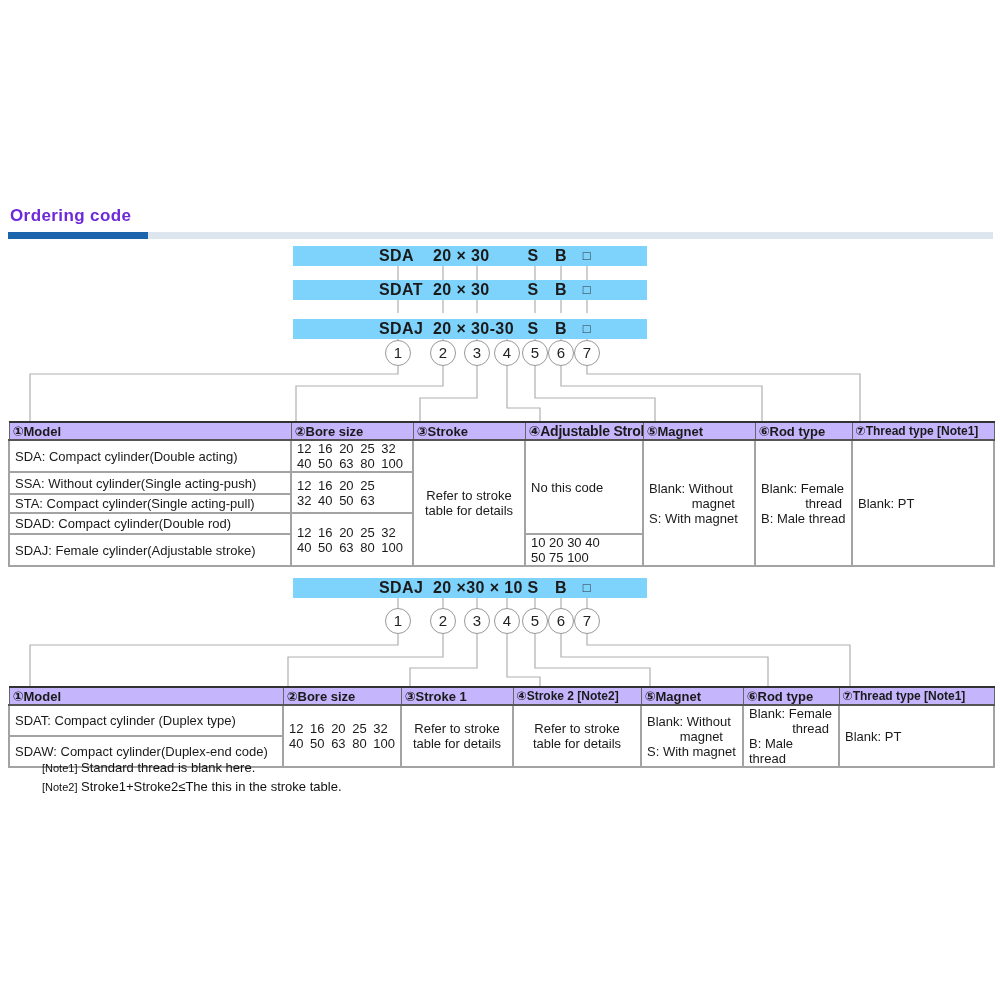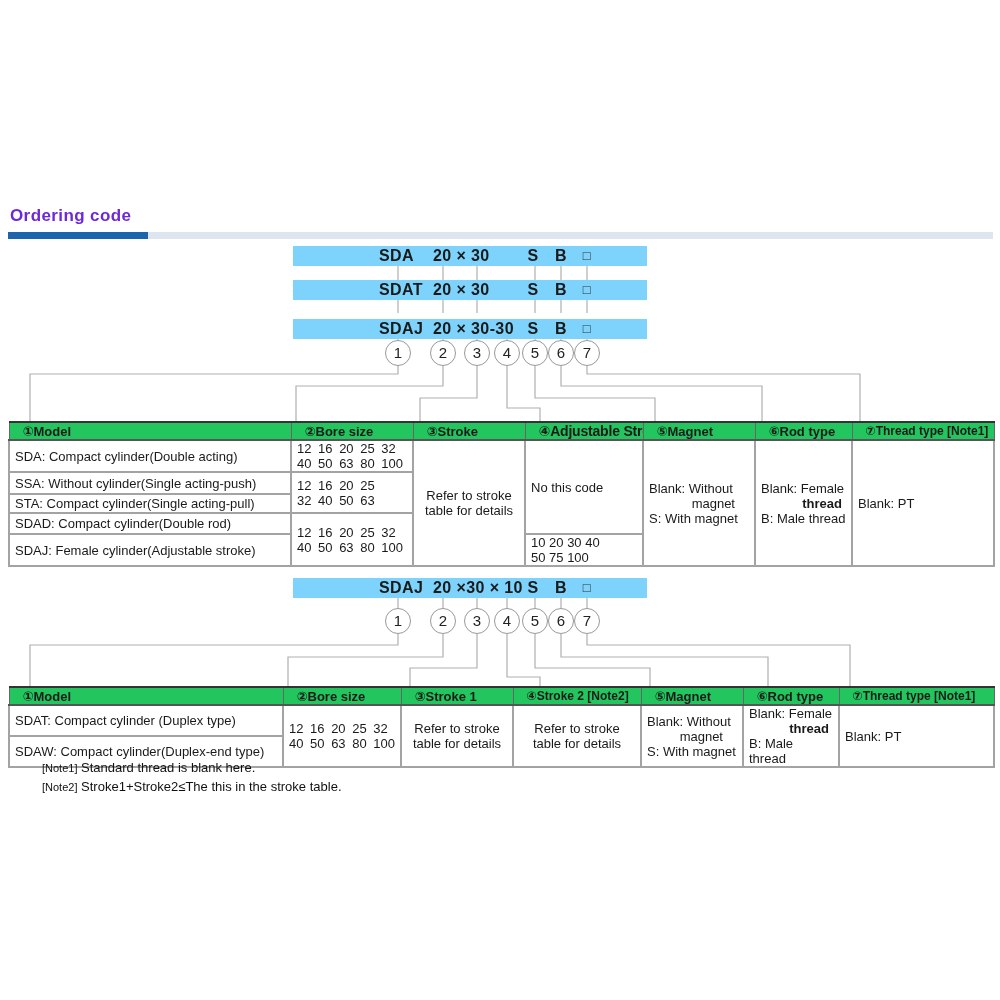--- a/index.html
+++ b/index.html
@@ -31,33 +31,33 @@
   .callout{position:absolute;width:24px;height:24px;border:1px solid #999;border-radius:50%;
            background:#fff;text-align:center;line-height:24px;font-size:15px;color:#222;}
   .row1 .callout{top:340px;} .row2 .callout{top:608px;}
   .cx1{left:385px;} .cx2{left:430px;} .cx3{left:464px;} .cx4{left:494px;}
   .cx5{left:522px;} .cx6{left:548px;} .cx7{left:574px;}
 
   
   table.spec{position:absolute;left:8px;width:985px;border-collapse:collapse;table-layout:fixed;
              border-top:2px solid #333;border-bottom:2px solid #333;}
   #table1{top:421px;} #table2{top:686px;}
-  table.spec th{background:#22c55e;border:1px solid #666;border-bottom:2px solid #555;
-                font-size:13px;text-align:left;padding:0 13px;height:16px;font-weight:bold;
+  table.spec th{background:#c4b5fd;border:1px solid #666;border-bottom:2px solid #555;
+                font-size:13px;text-align:left;padding:0 3px;height:16px;font-weight:bold;
                 white-space:nowrap;overflow:hidden;}
   table.spec th.th-sm{font-size:14px;letter-spacing:-.2px;}
   table.spec th.th-md{font-size:12px;}
   table.spec td{border:2px solid #a3a3a3;font-size:13px;color:#1a1a1a;padding:0 5px;
                 vertical-align:middle;line-height:15px;}
   td.pre{white-space:pre-line;line-height:14.5px;}
   td.bore{white-space:pre-line;line-height:14.5px;word-spacing:3px;padding:0 4px;}
   td.ctr{text-align:center;}
   .dual div{line-height:15px;}
   .dual .l2m{text-align:right;padding-right:14px;}
-  .dual .l2r{text-align:right;padding-right:4px;font-weight:bold;}
+  .dual .l2r{text-align:right;padding-right:4px;}
 
   
   .note{position:absolute;left:10px;font-size:13px;color:#111;}
   .note .tag{font-size:11px;padding-left:32px;}
   #note1{top:760px;} #note2{top:779px;}
 </style>
 </head>
 <body>
 
 <div id="page">
@@ -235,21 +235,21 @@
           <div>S: With magnet</div>
         </td>
         <td class="dual" rowspan="2">
           <div>Blank: Female</div>
           <div class="l2r">thread</div>
           <div>B: Male thread</div>
         </td>
         <td rowspan="2">Blank: PT</td>
       </tr>
       <tr style="height:24px">
-        <td>SDAW: Compact cylinder(Duplex-end type)</td>
+        <td>SDAW: Compact cylinder(Duplex-end code)</td>
       </tr>
     </tbody>
   </table>
 
   <div class="note" id="note1"><span class="tag">[Note1]</span><span> Standard thread is blank here.</span></div>
   <div class="note" id="note2"><span class="tag">[Note2]</span><span> Stroke1+Stroke2≤The this in the stroke table.</span></div>
 
 </div>
 
 </body></html>

